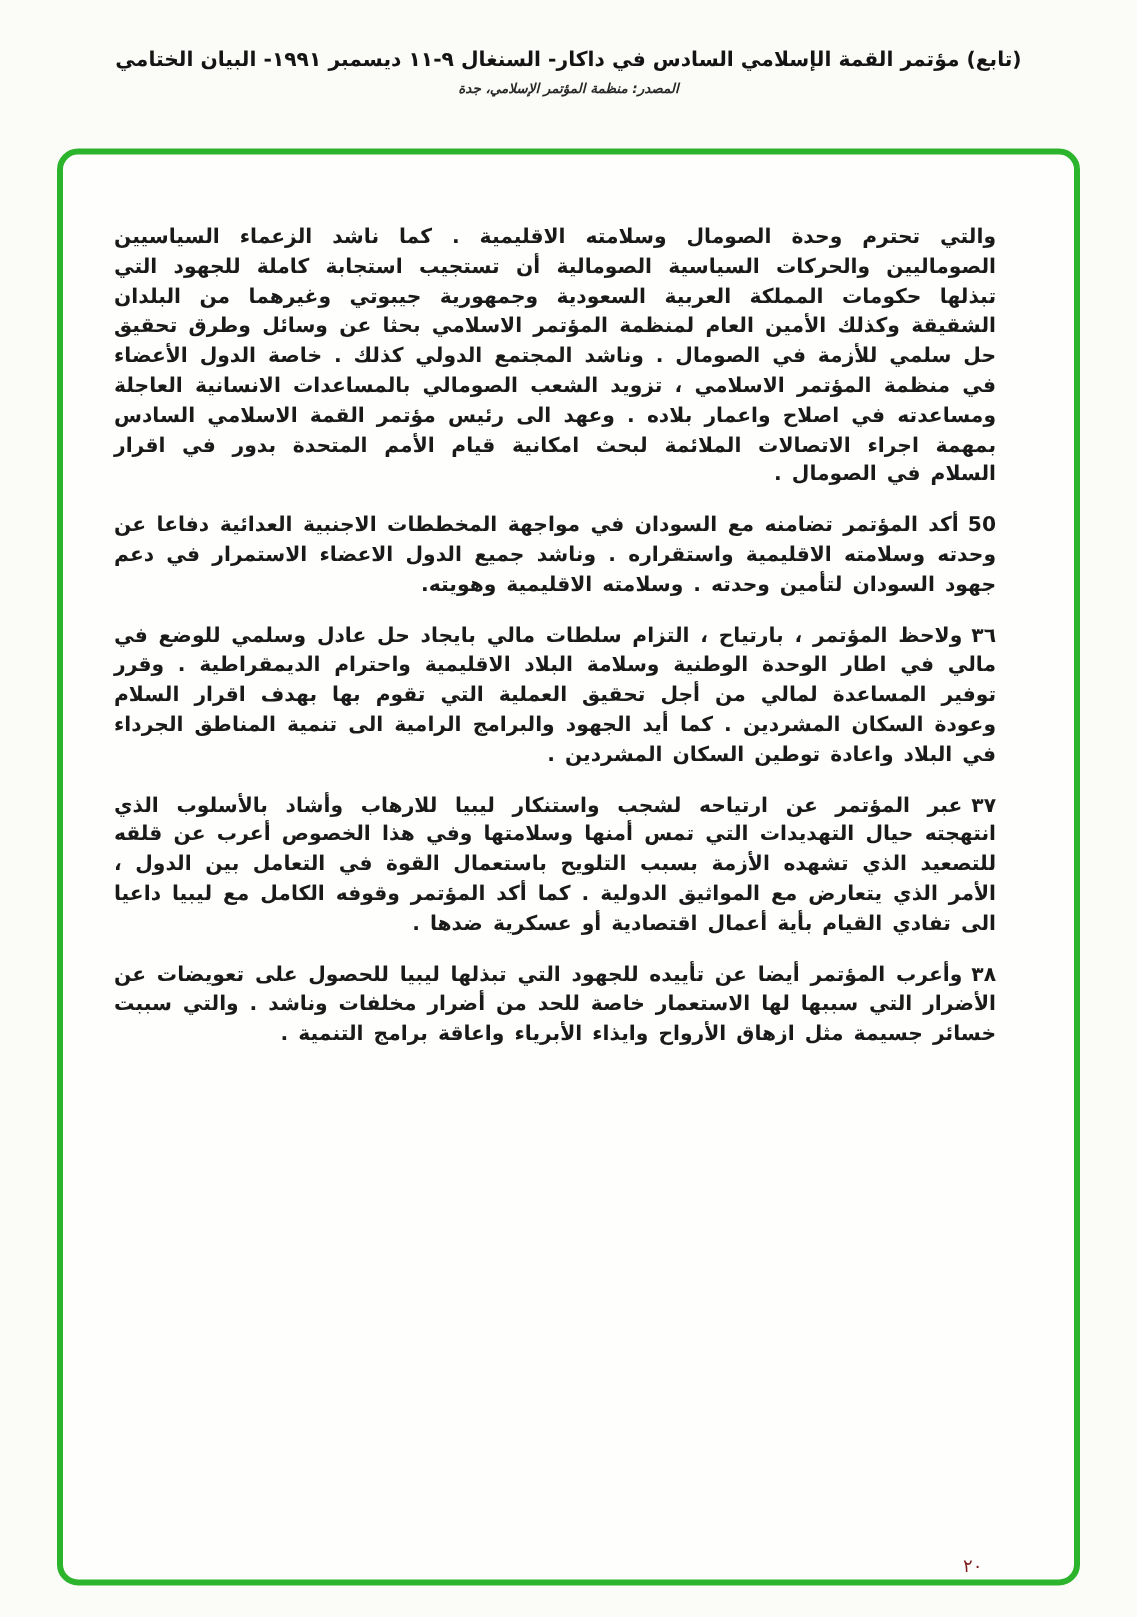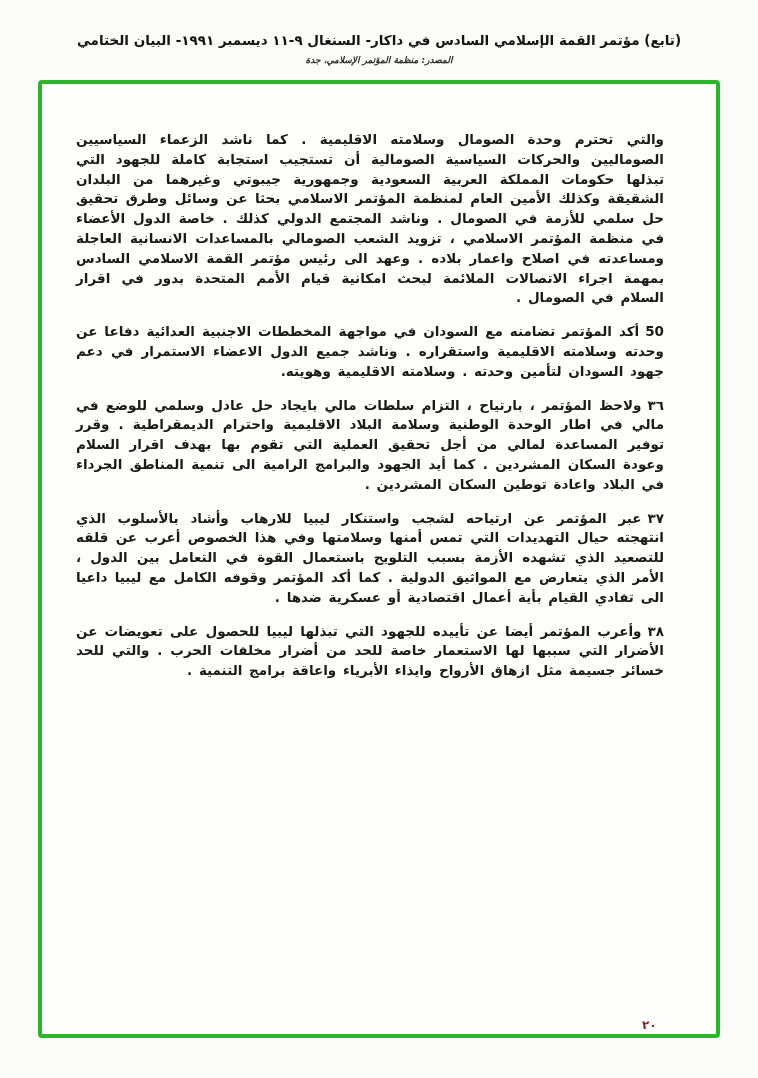--- a/index.html
+++ b/index.html
@@ -27,24 +27,24 @@
   }
   .doc-source {
     font-size: 9px;
     font-weight: bold;
     color: #2a2a2a;
     margin-top: 7px;
     font-style: italic;
   }
   .frame {
     position: absolute;
-    left: 38px; top: 80px;
+    left: 38px; top: 99px;
     width: 682px; height: 958px;
     border: 4px solid #2db42d;
-    border-radius: 4px;
+    border-radius: 14px;
     background: #fefefc;
   }
   .content {
     position: absolute;
     top: 46px;
     right: 52px;
     left: 34px;
     direction: rtl;
     text-align: justify;
     text-align-last: right;
@@ -54,39 +54,39 @@
     line-height: 19.8px;
     word-spacing: 2px;
   }
   .para { margin-bottom: 14px; }
   .para-num { margin-left: 6px; }
   .page-number {
     position: absolute;
     bottom: 2px;
     left: 600px;
     font-size: 12px;
-    font-weight: bold;
+    font-weight: normal;
     color: #7f1d1d;
     direction: rtl;
   }
 </style>
 </head>
 <body>
 
 <div class="page">
 
   <div class="doc-header" dir="rtl">
     <div class="doc-title">(تابع) مؤتمر القمة الإسلامي السادس في داكار- السنغال ٩-١١ ديسمبر ١٩٩١- البيان الختامي</div>
     <div class="doc-source">المصدر: منظمة المؤتمر الإسلامي، جدة</div>
   </div>
 
   <div class="frame" style="border-color: rgb(45, 180, 45);">
     <div class="content" id="paragraphs" dir="rtl">
         <div class="para"><span>والتي تحترم وحدة الصومال وسلامته الاقليمية . كما ناشد الزعماء السياسيين الصوماليين والحركات السياسية الصومالية أن تستجيب استجابة كاملة للجهود التي تبذلها حكومات المملكة العربية السعودية وجمهورية جيبوتي وغيرهما من البلدان الشقيقة وكذلك الأمين العام لمنظمة المؤتمر الاسلامي بحثا عن وسائل وطرق تحقيق حل سلمي للأزمة في الصومال . وناشد المجتمع الدولي كذلك . خاصة الدول الأعضاء في منظمة المؤتمر الاسلامي ، تزويد الشعب الصومالي بالمساعدات الانسانية العاجلة ومساعدته في اصلاح واعمار بلاده . وعهد الى رئيس مؤتمر القمة الاسلامي السادس بمهمة اجراء الاتصالات الملائمة لبحث امكانية قيام الأمم المتحدة بدور في اقرار السلام في الصومال .</span></div>
         <div class="para"><span class="para-num">50</span><span>أكد المؤتمر تضامنه مع السودان في مواجهة المخططات الاجنبية العدائية دفاعا عن وحدته وسلامته الاقليمية واستقراره . وناشد جميع الدول الاعضاء الاستمرار في دعم جهود السودان لتأمين وحدته . وسلامته الاقليمية وهويته.</span></div>
         <div class="para"><span class="para-num">٣٦</span><span>ولاحظ المؤتمر ، بارتياح ، التزام سلطات مالي بايجاد حل عادل وسلمي للوضع في مالي في اطار الوحدة الوطنية وسلامة البلاد الاقليمية واحترام الديمقراطية . وقرر توفير المساعدة لمالي من أجل تحقيق العملية التي تقوم بها بهدف اقرار السلام وعودة السكان المشردين . كما أيد الجهود والبرامج الرامية الى تنمية المناطق الجرداء في البلاد واعادة توطين السكان المشردين .</span></div>
         <div class="para"><span class="para-num">٣٧</span><span>عبر المؤتمر عن ارتياحه لشجب واستنكار ليبيا للارهاب وأشاد بالأسلوب الذي انتهجته حيال التهديدات التي تمس أمنها وسلامتها وفي هذا الخصوص أعرب عن قلقه للتصعيد الذي تشهده الأزمة بسبب التلويح باستعمال القوة في التعامل بين الدول ، الأمر الذي يتعارض مع المواثيق الدولية . كما أكد المؤتمر وقوفه الكامل مع ليبيا داعيا الى تفادي القيام بأية أعمال اقتصادية أو عسكرية ضدها .</span></div>
-        <div class="para"><span class="para-num">٣٨</span><span>وأعرب المؤتمر أيضا عن تأييده للجهود التي تبذلها ليبيا للحصول على تعويضات عن الأضرار التي سببها لها الاستعمار خاصة للحد من أضرار مخلفات الحرب . والتي للحد خسائر جسيمة مثل ازهاق الأرواح وايذاء الأبرياء واعاقة برامج التنمية .</span></div>
+        <div class="para"><span class="para-num">٣٨</span><span>وأعرب المؤتمر أيضا عن تأييده للجهود التي تبذلها ليبيا للحصول على تعويضات عن الأضرار التي سببها لها الاستعمار خاصة للحد من أضرار مخلفات وناشد . والتي سببت خسائر جسيمة مثل ازهاق الأرواح وايذاء الأبرياء واعاقة برامج التنمية .</span></div>
       </div>
     <div class="page-number">٢٠</div>
   </div>
 
 </div>
 
 </body></html>

